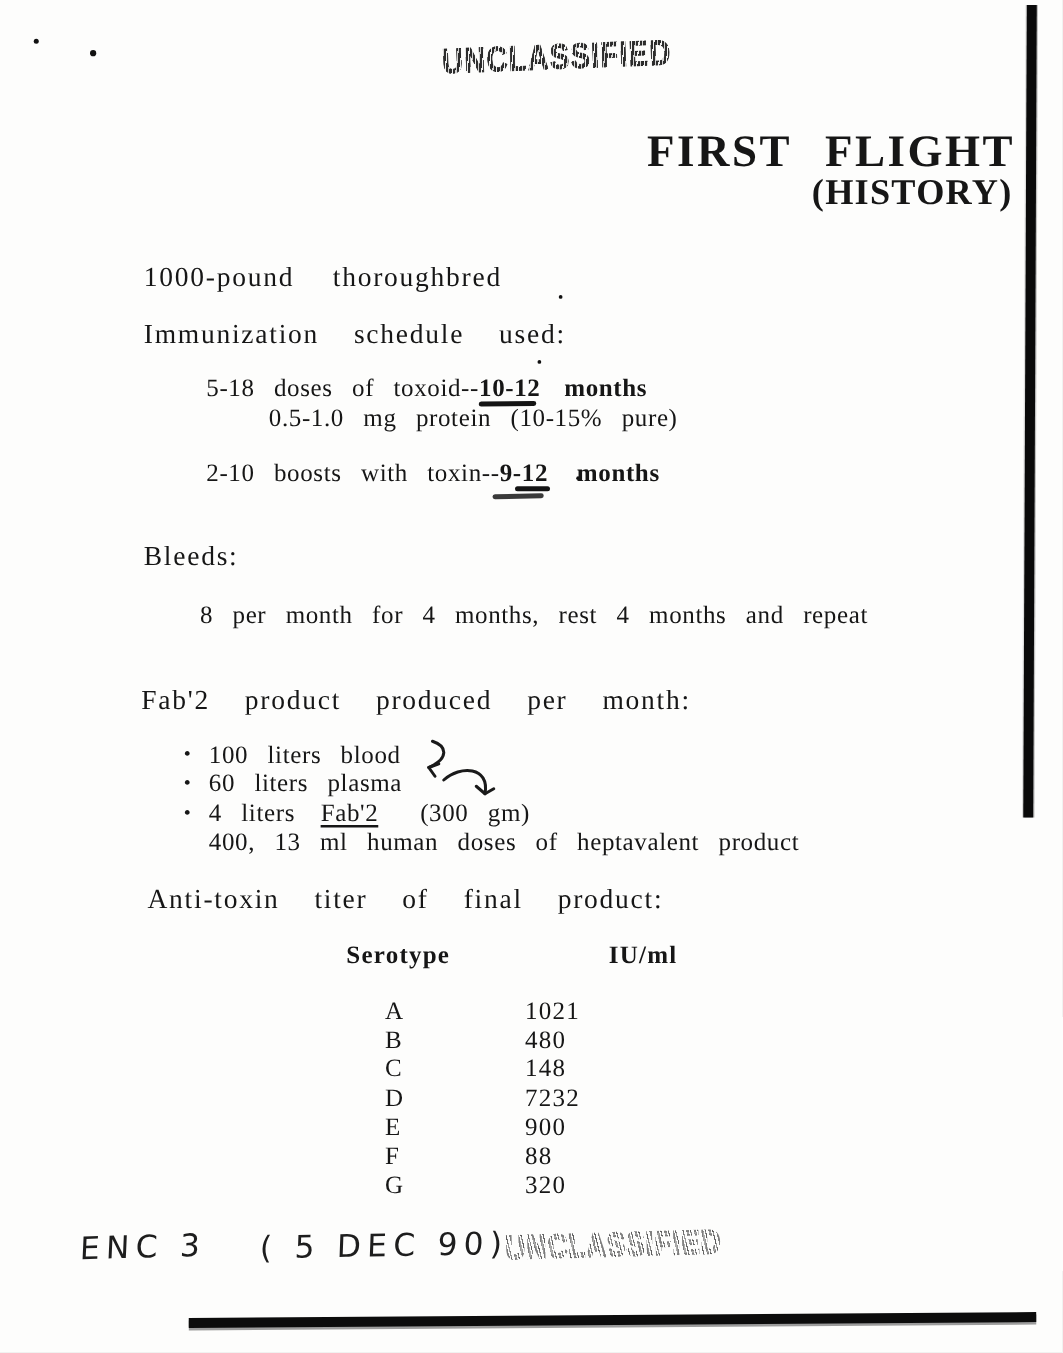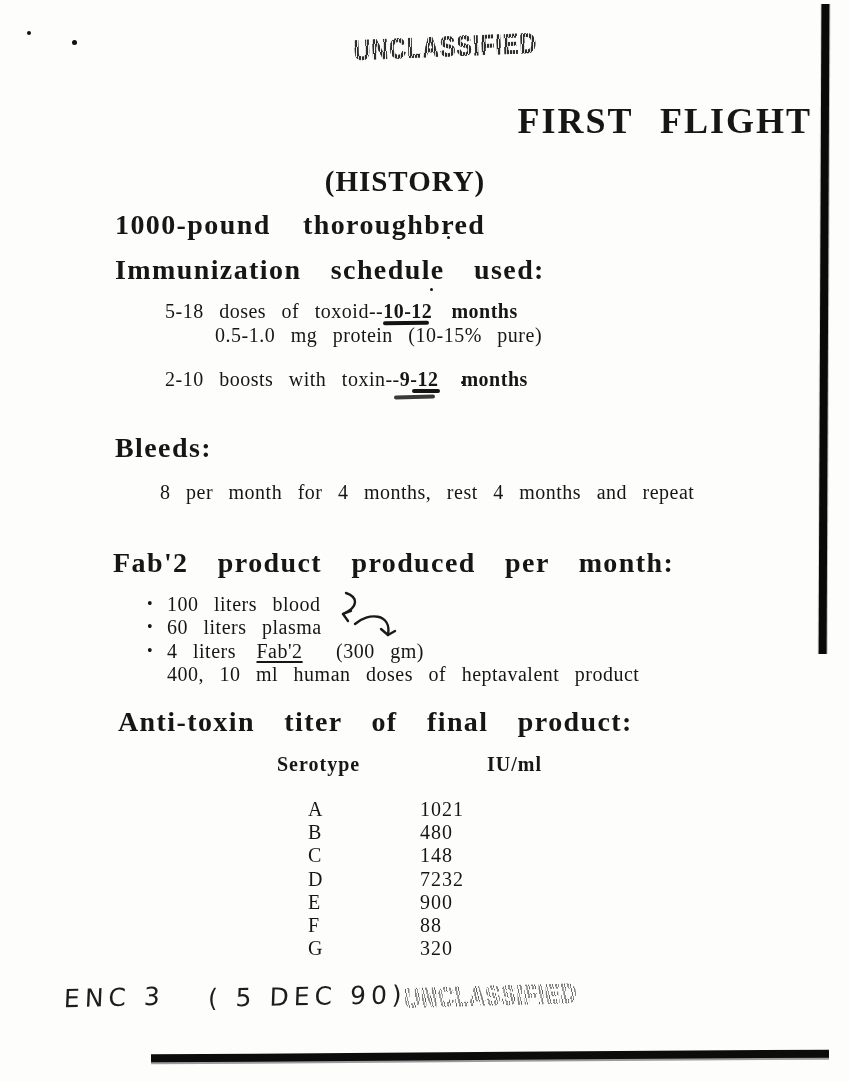--- a/index.html
+++ b/index.html
@@ -2,26 +2,26 @@
 <html><head>
 <meta charset="utf-8">
 <style>
   html,body{margin:0;padding:0;background:#e8e8e8;}
   .page{
     position:relative; width:850px; height:1082px; margin:0 auto;
     background:#fdfdfc; overflow:hidden;
     font-family:"Liberation Serif", serif; color:#161616;
   }
   .abs{position:absolute; white-space:nowrap;}
-  .heading{font-weight:bold; font-size:28px; letter-spacing:1.4px; word-spacing:21px;}
+  .heading{font-weight:normal; font-size:22px; letter-spacing:1.4px; word-spacing:21px;}
   .body{font-size:20px; letter-spacing:0.5px; word-spacing:10px;}
   .b{font-weight:bold;}
   .unit{margin-left:19px; font-weight:bold;}
   .title{font-weight:bold; font-size:36px; letter-spacing:2px; word-spacing:16px; text-align:right;}
-  .subtitle{font-weight:bold; font-size:29px; letter-spacing:1px; text-align:center;margin-top:27px;}
+  .subtitle{font-weight:bold; font-size:29px; letter-spacing:1px; text-align:right;}
 
   
   .ul1{position:relative;}
   .ul1::after{content:""; position:absolute; left:0px; right:3px; bottom:-3px; height:4px;
     background:#141414; border-radius:2px; transform:rotate(-0.8deg);}
   .ul2{position:relative;}
   .ul2::after{content:""; position:absolute; left:32%; right:-2px; bottom:-3px; height:4px;
     background:#141414; border-radius:2px;}
   .ul2::before{content:""; position:absolute; left:-6px; right:4px; bottom:-9px; height:4px;
     background:#3a3a3a; border-radius:2px; transform:rotate(-1.2deg);}
@@ -113,21 +113,21 @@
   <div class="bullet-line body" style="left:167px;top:616px;">
     <span class="bullet-dot">•</span>
     <span>60 liters plasma</span>
   </div>
   <div class="bullet-line body" style="left:167px;top:640px;">
     <span class="bullet-dot">•</span>
     <span>4 liters</span>
     <span class="ul-thin" style="margin-left:5px;">Fab'2</span>
     <span style="margin-left:18px;">(300 gm)</span>
   </div>
-  <div class="abs body" style="left:167px;top:663px;">400, 10 ml human doses of heptavalent product</div>
+  <div class="abs body" style="left:167px;top:663px;">400, 13 ml human doses of heptavalent product</div>
 
   <svg class="abs" style="left:325px;top:590px;" width="36" height="38" viewBox="0 0 36 38">
     <path d="M21 3 C33 7 34 17 18 24" fill="none" stroke="#1a1a1a" stroke-width="2.4" stroke-linecap="round"></path>
     <path d="M18 24 L26 21 M18 24 L23 31" fill="none" stroke="#1a1a1a" stroke-width="2.4" stroke-linecap="round"></path>
   </svg>
   <svg class="abs" style="left:352px;top:611px;" width="50" height="38" viewBox="0 0 50 38">
     <path d="M3 13 C16 1 40 2 36 24" fill="none" stroke="#1a1a1a" stroke-width="2.4" stroke-linecap="round"></path>
     <path d="M36 24 L29 18 M36 24 L43 20" fill="none" stroke="#1a1a1a" stroke-width="2.4" stroke-linecap="round"></path>
   </svg>
 

